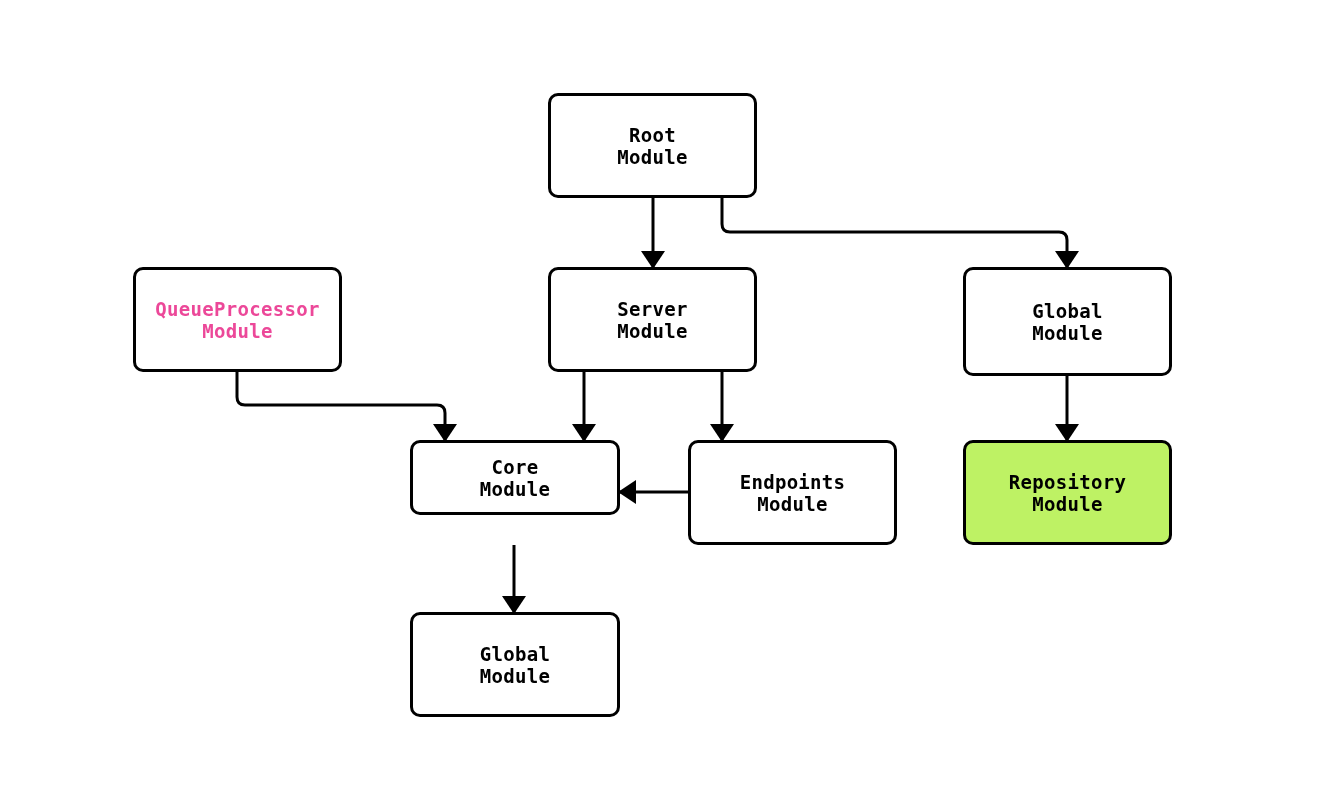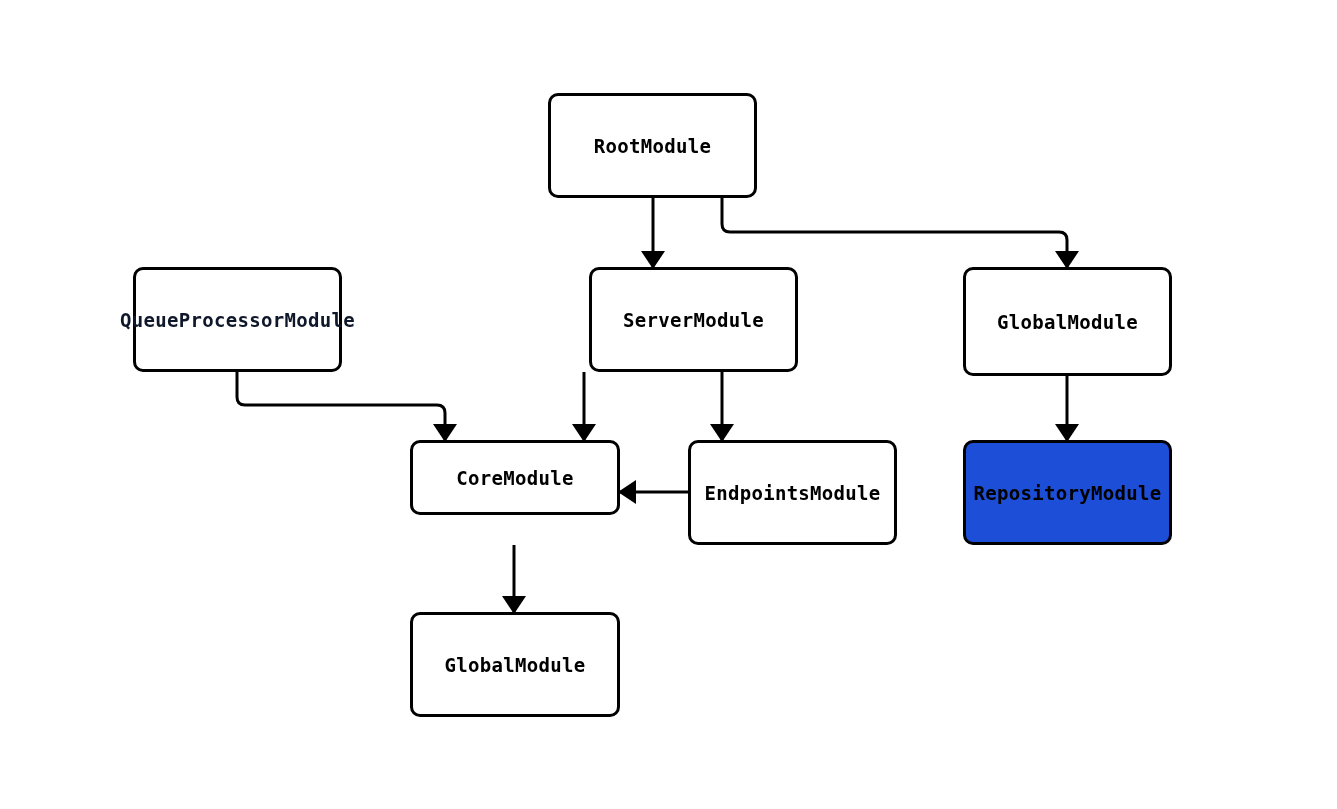--- a/index.html
+++ b/index.html
@@ -29,21 +29,21 @@
     width: 1337px;
     height: 809px;
   }
   .node {
     position: absolute;
     box-sizing: border-box;
     border: 3px solid #000000;
     border-radius: 10px;
     background: #ffffff;
     display: flex;
-    flex-direction: row;
+    flex-direction: column;
     align-items: center;
     justify-content: center;
     font-family: "DejaVu Sans Mono", "Liberation Mono", monospace;
     font-weight: bold;
     font-size: 19px;
     line-height: 22px;
     letter-spacing: 0.3px;
     color: #000000;
     text-align: center;
   }
@@ -74,41 +74,41 @@
         <path class="edge" d="M 1067 372 L 1067 440" stroke="#000000" marker-end="url(#arrowhead)"></path>
         <path class="edge" d="M 688 492 L 620 492" stroke="#000000" marker-end="url(#arrowhead)"></path>
         <path class="edge" d="M 514 545 L 514 612" stroke="#000000" marker-end="url(#arrowhead)"></path>
       </g>
   </svg>
   <div id="node-layer">
       <div class="node" style="left: 548px; top: 93px; width: 209px; height: 105px; border-color: rgb(0, 0, 0); background: rgb(255, 255, 255); color: rgb(0, 0, 0);">
         <div class="node-line">Root</div>
         <div class="node-line">Module</div>
       </div>
-      <div class="node" style="left: 133px; top: 267px; width: 209px; height: 105px; border-color: rgb(0, 0, 0); background: rgb(255, 255, 255); color: #0f172a;">
+      <div class="node" style="left: 133px; top: 267px; width: 209px; height: 105px; border-color: rgb(0, 0, 0); background: rgb(255, 255, 255); color: #ec4899;">
         <div class="node-line">QueueProcessor</div>
         <div class="node-line">Module</div>
       </div>
-      <div class="node" style="left: 548px; top: 267px; width: 209px; height: 105px; border-color: rgb(0, 0, 0); background: rgb(255, 255, 255); color: rgb(0, 0, 0); margin-left: 41px;">
+      <div class="node" style="left: 548px; top: 267px; width: 209px; height: 105px; border-color: rgb(0, 0, 0); background: rgb(255, 255, 255); color: rgb(0, 0, 0);">
         <div class="node-line">Server</div>
         <div class="node-line">Module</div>
       </div>
       <div class="node" style="left: 963px; top: 267px; width: 209px; height: 109px; border-color: rgb(0, 0, 0); background: rgb(255, 255, 255); color: rgb(0, 0, 0);">
         <div class="node-line">Global</div>
         <div class="node-line">Module</div>
       </div>
       <div class="node" style="left: 410px; top: 440px; width: 210px; height: 75px; border-color: rgb(0, 0, 0); background: rgb(255, 255, 255); color: rgb(0, 0, 0);">
         <div class="node-line">Core</div>
         <div class="node-line">Module</div>
       </div>
       <div class="node" style="left: 688px; top: 440px; width: 209px; height: 105px; border-color: rgb(0, 0, 0); background: rgb(255, 255, 255); color: rgb(0, 0, 0);">
         <div class="node-line">Endpoints</div>
         <div class="node-line">Module</div>
       </div>
-      <div class="node" style="left: 963px; top: 440px; width: 209px; height: 105px; border-color: rgb(0, 0, 0); background: #1d4ed8; color: rgb(0, 0, 0);">
+      <div class="node" style="left: 963px; top: 440px; width: 209px; height: 105px; border-color: rgb(0, 0, 0); background: #bef264; color: rgb(0, 0, 0);">
         <div class="node-line">Repository</div>
         <div class="node-line">Module</div>
       </div>
       <div class="node" style="left: 410px; top: 612px; width: 210px; height: 105px; border-color: rgb(0, 0, 0); background: rgb(255, 255, 255); color: rgb(0, 0, 0);">
         <div class="node-line">Global</div>
         <div class="node-line">Module</div>
       </div>
     </div>
 </div>
 

